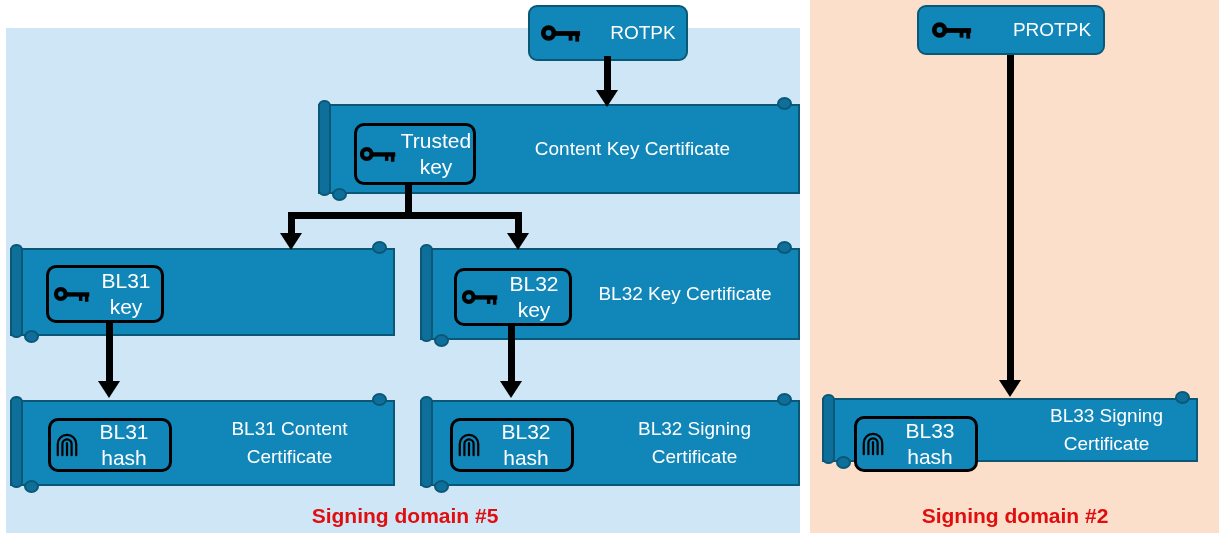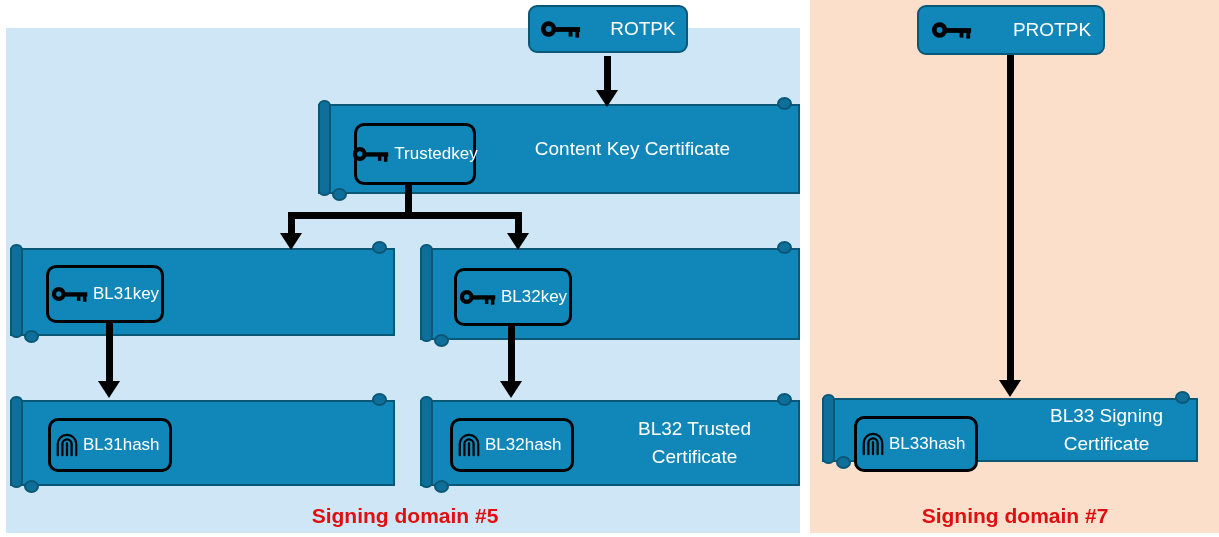--- a/index.html
+++ b/index.html
@@ -34,22 +34,22 @@
   .curl-bl{ 
     position:absolute;left:12px;bottom:-9px;width:15px;height:13px;
     background:#0e6f9b;border:2px solid #0b5876;border-radius:50%;box-sizing:border-box;
   }
 
   .badge{
     position:absolute;z-index:3;background:#1186b8;border:3px solid #000;border-radius:10px;
     display:flex;align-items:center;justify-content:center;gap:4px;box-sizing:border-box;
     padding:2px 4px;
   }
-  .badge-lines{display:flex;flex-direction:row;align-items:center;line-height:1.25;
-    font-size:17px;color:#fff;flex:1;}
+  .badge-lines{display:flex;flex-direction:column;align-items:center;line-height:1.25;
+    font-size:21px;color:#fff;flex:1;}
   .icon{display:flex;align-items:center;justify-content:center;}
 
   .title{
     position:absolute;top:0;height:100%;display:flex;align-items:center;justify-content:center;
     text-align:center;font-size:19px;line-height:1.45;color:#fff;z-index:3;
   }
 
   
   .vline{position:absolute;width:7px;background:#000;z-index:5;}
   .hline{position:absolute;height:7px;background:#000;z-index:5;}
@@ -64,21 +64,21 @@
   svg{display:block;}
 </style>
 </head>
 <body>
 
 <div id="canvas">
 
   <div class="region" id="region-domain1"></div>
   <div class="region" id="region-domain2"></div>
 
-  <div class="keynode" style="left:528px;top:5px;width:160px;height:48px;gap:28px;">
+  <div class="keynode" style="left:528px;top:5px;width:160px;height:56px;gap:28px;">
     <span class="icon">
       <svg width="42" height="22" viewBox="0 0 44 22">
         <circle cx="9" cy="11" r="8" fill="#000"></circle>
         <circle cx="9" cy="11" r="3.1" fill="#1186b8"></circle>
         <rect x="15" y="9" width="27" height="5" fill="#000"></rect>
         <rect x="30" y="13" width="4" height="6" fill="#000"></rect>
         <rect x="37" y="13" width="4" height="7" fill="#000"></rect>
       </svg>
     </span>
     <span>ROTPK</span>
@@ -146,55 +146,57 @@
           <rect x="15" y="9" width="27" height="5" fill="#000"></rect>
           <rect x="30" y="13" width="4" height="6" fill="#000"></rect>
           <rect x="37" y="13" width="4" height="7" fill="#000"></rect>
         </svg>
       </span>
       <span class="badge-lines">
         <span>BL32</span>
         <span>key</span>
       </span>
     </div>
+    <div class="title" style="left:158px;width:210px;">BL32 Key Certificate</div>
   </div>
 
   <div class="scroll" style="left:10px;top:400px;width:385px;height:86px;">
     <div class="curl-bl"></div>
     <div class="badge" style="left:36px;top:16px;width:124px;height:54px;">
       <span class="icon">
         <svg width="24" height="28" viewBox="0 0 26 30" fill="none" stroke="#000" stroke-width="2.4" stroke-linecap="round">
           <path d="M3 26 V14 a10 10 0 0 1 20 0 v12"></path>
           <path d="M8 26 V14 a5 5 0 0 1 10 0 v12"></path>
           <path d="M13 26 V13"></path>
         </svg>
       </span>
       <span class="badge-lines">
         <span>BL31</span>
         <span>hash</span>
       </span>
     </div>
+    <div class="title" style="left:185px;width:185px;">BL31 Content Certificate</div>
   </div>
 
   <div class="scroll" style="left:420px;top:400px;width:380px;height:86px;">
     <div class="curl-bl"></div>
     <div class="badge" style="left:28px;top:16px;width:124px;height:54px;">
       <span class="icon">
         <svg width="24" height="28" viewBox="0 0 26 30" fill="none" stroke="#000" stroke-width="2.4" stroke-linecap="round">
           <path d="M3 26 V14 a10 10 0 0 1 20 0 v12"></path>
           <path d="M8 26 V14 a5 5 0 0 1 10 0 v12"></path>
           <path d="M13 26 V13"></path>
         </svg>
       </span>
       <span class="badge-lines">
         <span>BL32</span>
         <span>hash</span>
       </span>
     </div>
-    <div class="title" style="left:180px;width:185px;">BL32 Trusted Certificate</div>
+    <div class="title" style="left:180px;width:185px;">BL32 Signing Certificate</div>
   </div>
 
   <div class="scroll" style="left:822px;top:398px;width:376px;height:64px;">
     <div class="curl-bl"></div>
     <div class="badge" style="left:30px;top:16px;width:124px;height:56px;">
       <span class="icon">
         <svg width="24" height="28" viewBox="0 0 26 30" fill="none" stroke="#000" stroke-width="2.4" stroke-linecap="round">
           <path d="M3 26 V14 a10 10 0 0 1 20 0 v12"></path>
           <path d="M8 26 V14 a5 5 0 0 1 10 0 v12"></path>
           <path d="M13 26 V13"></path>
@@ -231,15 +233,15 @@
     <div class="vline" style="left:508px;top:326px;height:57px;"></div>
     <div class="ah" style="left:500px;top:381px;"></div>
   </div>
 
   <div>
     <div class="vline" style="left:1007px;top:55px;height:328px;"></div>
     <div class="ah" style="left:999px;top:380px;"></div>
   </div>
 
   <div class="domain-label" style="left:240px;top:504px;width:330px;">Signing domain #5</div>
-  <div class="domain-label" style="left:855px;top:504px;width:320px;">Signing domain #7</div>
+  <div class="domain-label" style="left:855px;top:504px;width:320px;">Signing domain #2</div>
 
 </div>
 
 </body></html>

